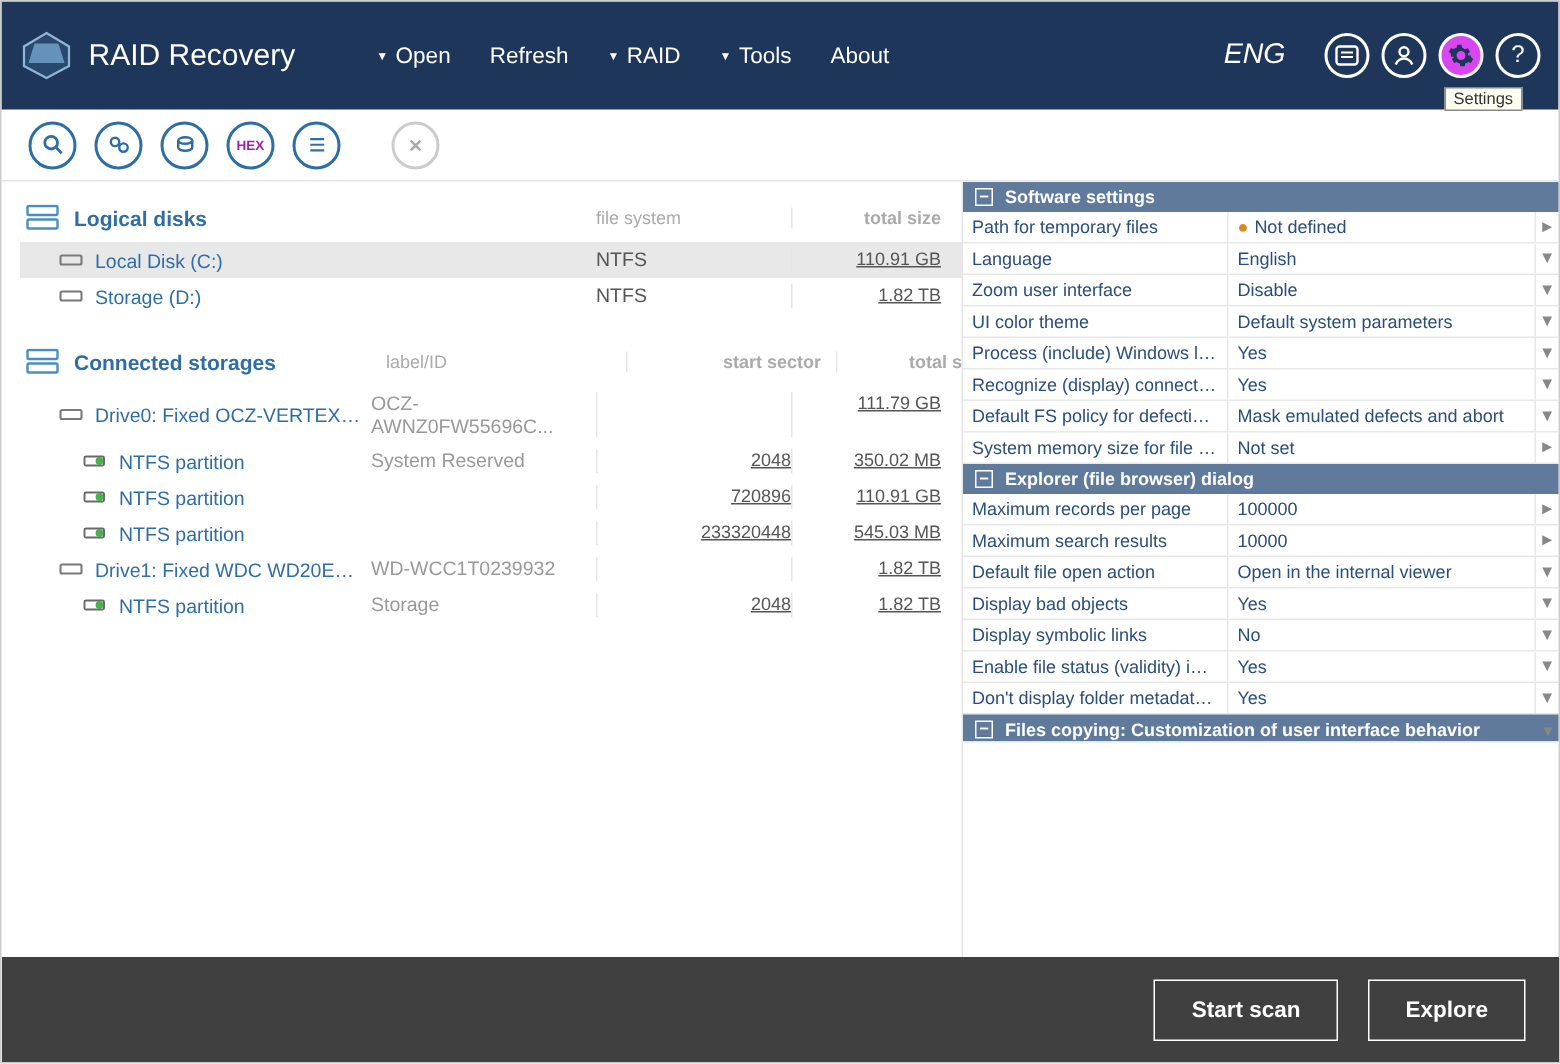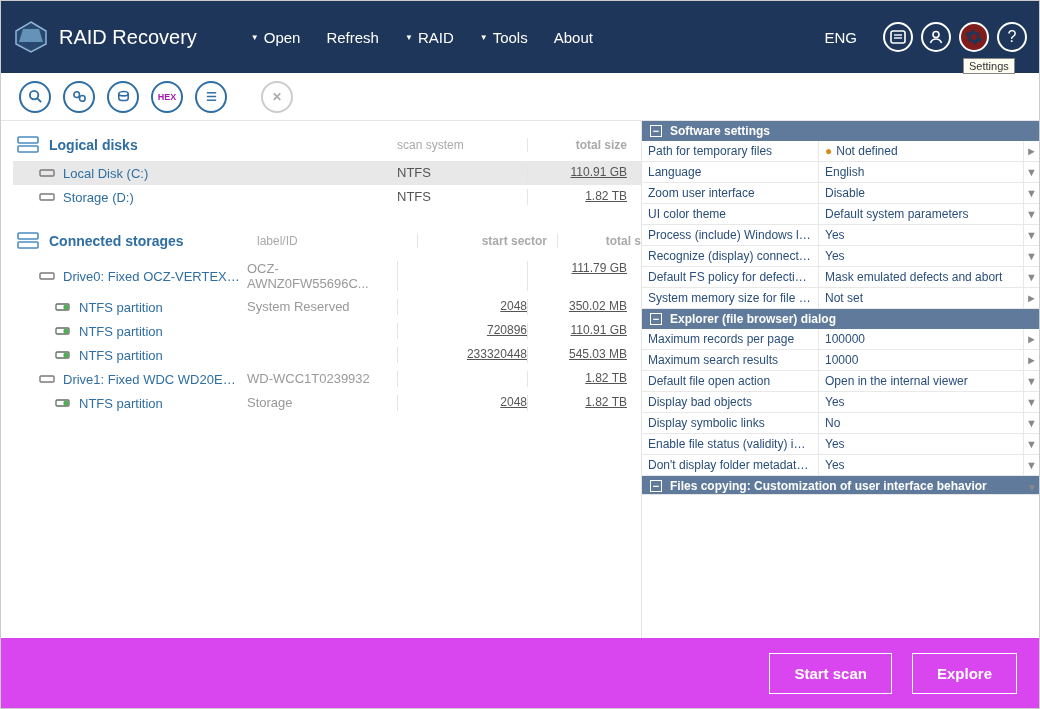--- a/index.html
+++ b/index.html
@@ -8,24 +8,24 @@
 .header {
   height: 72px; background: #1e365a; color: #fff; display: flex; align-items: center;
   padding: 0 12px; gap: 16px; position: relative;
 }
 .logo-icon { width: 36px; height: 36px; display:flex; align-items:center; justify-content:center; }
 .app-title { font-size: 20px; font-weight: 300; margin-left: -6px; }
 .menu { display: flex; gap: 6px; margin-left: 28px; }
 .menu-item { font-size: 15px; padding: 6px 10px; display:flex; align-items:center; gap:5px; cursor:pointer; }
 .menu-caret { font-size: 8px; }
 .spacer { flex: 1; }
-.lang { font-size: 15px; margin-right: 10px; }
+.lang { font-size: 19px; margin-right: 10px; font-style: italic; }
 .hdr-icons { display:flex; gap:8px; }
 .hdr-icon { width:30px; height:30px; border:2px solid #fff; border-radius:50%; display:flex; align-items:center; justify-content:center; cursor:pointer; font-size:16px; color:#fff; position:relative; }
-.hdr-icon.gear { background:#7f1d1d; color:#1e365a; }
+.hdr-icon.gear { background:#d946ef; color:#1e365a; }
 .hdr-icon.gear svg { fill:#1e365a; }
 .tooltip { position:absolute; top:34px; left:2px; background:#fdfdf2; color:#333; border:1px solid #888; font-size:11px; padding:1px 5px; white-space:nowrap; z-index:10; }
 
 .toolbar { height:48px; display:flex; align-items:center; padding:0 18px; gap:12px; border-bottom:1px solid #e5e5e5; }
 .tool-btn { width:32px; height:32px; border:2px solid #2f6ea2; border-radius:50%; display:flex; align-items:center; justify-content:center; cursor:pointer; color:#a21caf; font-size:12px; font-weight:600; }
 .tool-btn.disabled { border-color:#ccc; color:#aaa; cursor:default; }
 
 .main { display:flex; height: calc(100% - 56px - 48px - 70px); }
 
 .left { width: 640px; padding:8px 0 0 12px; overflow:auto; }
@@ -50,21 +50,21 @@
 .sect-title { background:#5f7a9a; color:#fff; font-weight:600; padding:3px 8px; display:flex; align-items:center; gap:8px; font-size:12px; }
 .sect-title .collapse { border:1px solid #fff; width:12px; height:12px; font-size:11px; display:flex; align-items:center; justify-content:center; line-height:1; }
 .set-row { display:grid; grid-template-columns: 176px 1fr 16px; border-bottom:1px solid #e8e8e8; }
 .set-row .k { color:#2a4e7a; padding:3px 6px; white-space:nowrap; overflow:hidden; text-overflow:ellipsis; }
 .set-row .v { color:#2a4e7a; padding:3px 6px; border-left:1px solid #e8e8e8; white-space:nowrap; overflow:hidden; text-overflow:ellipsis; }
 .set-row .v .orange-dot { color:#d88a1e; margin-right:4px; }
 .set-row .ind { color:#888; text-align:center; font-size:11px; border-left:1px solid #e8e8e8; display:flex; align-items:center; justify-content:center; }
 .right-scroll-ind { position:absolute; right:0; bottom:0; width:14px; height:14px; font-size:10px; color:#888; display:flex; align-items:center; justify-content:center; }
 .right-bottom-pane { height:160px; border-top:1px solid #e5e5e5; }
 
-.footer { height:70px; background:#d946ef; display:flex; align-items:center; justify-content:flex-end; padding:0 22px; gap:20px; position:absolute; bottom:0; left:0; right:0; }
+.footer { height:70px; background:#404040; display:flex; align-items:center; justify-content:flex-end; padding:0 22px; gap:20px; position:absolute; bottom:0; left:0; right:0; }
 .f-btn { border:1px solid #fff; color:#fff; padding:11px 24px; font-size:15px; font-weight:600; cursor:pointer; }
 </style>
 </head>
 <body>
 
 <div class="header">
   <div class="logo-icon">
     <svg width="36" height="36" viewBox="0 0 36 36">
         <polygon points="18,3 33,12 33,25 18,33 3,25 3,12" fill="#284870" stroke="#8fb4d6" stroke-width="1.5"></polygon>
         <polygon points="10,10 26,10 30,23 6,23" fill="#8ec5e8" opacity="0.6"></polygon>
@@ -157,21 +157,21 @@
       <div class="title">
           <div class="disk-icon-wrap">
             <svg width="22" height="18" viewBox="0 0 22 18">
               <rect x="1" y="1" width="20" height="6" rx="1" fill="none" stroke="#4b8cc4" stroke-width="1.6"></rect>
               <rect x="1" y="10" width="20" height="6" rx="1" fill="none" stroke="#4b8cc4" stroke-width="1.6"></rect>
             </svg>
           </div>
           <span>Logical disks</span>
         </div>
       <div></div>
-      <div class="col">scan system</div>
+      <div class="col">file system</div>
       <div class="col right">total size</div>
     </div>
     <div id="logical-rows">
         <div class="row selected">
           <div class="name indent-1">
             <span class="mini-disk">
               <svg width="16" height="12" viewBox="0 0 16 12">
                 <rect x="1" y="3" width="14" height="6" rx="1" fill="none" stroke="#7a7a7a" stroke-width="1.4"></rect>
               </svg>
             </span>

